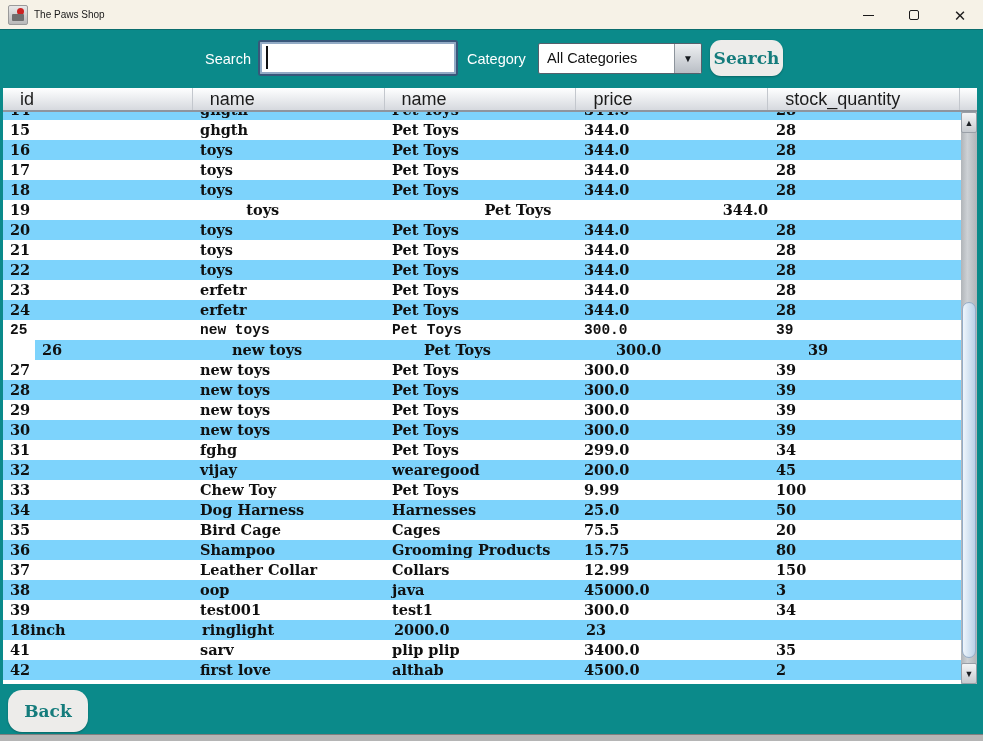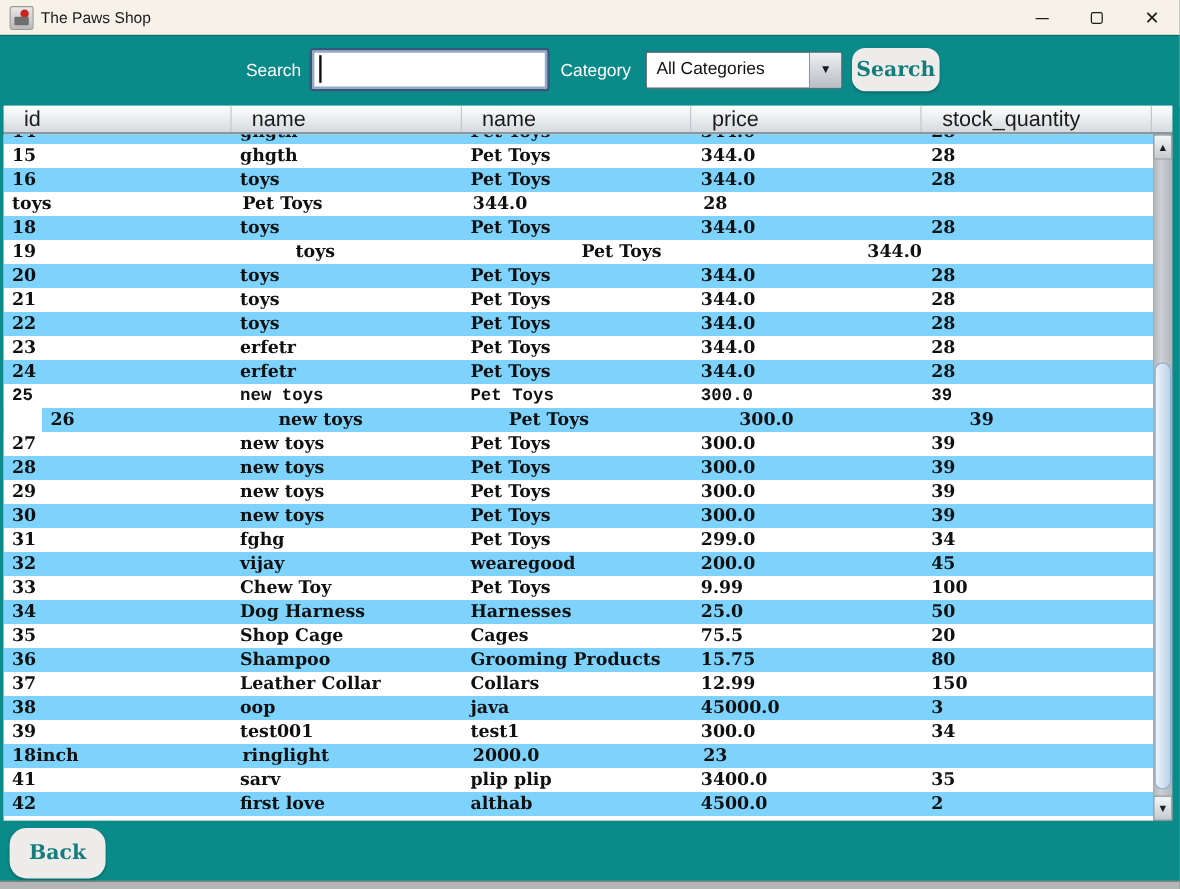--- a/index.html
+++ b/index.html
@@ -5,21 +5,21 @@
   * { margin:0; padding:0; box-sizing:border-box; }
   html,body { width:983px; height:741px; overflow:hidden; }
   body { font-family:"Liberation Sans", sans-serif; background:#8a8a8a; }
   .window { position:absolute; top:0; left:0; width:983px; height:741px; background:#0b8a8a; }
 
   
   .titlebar { position:absolute; top:0; left:0; width:983px; height:30px; background:#f6f2e7; display:flex; align-items:center; border-bottom:1px solid #0a6d6d; }
   .app-icon { position:absolute; left:8px; top:5px; width:20px; height:20px; background:linear-gradient(180deg,#e8e8e8,#b9b9b9); border:1px solid #9a9a9a; border-radius:2px; }
   .app-icon .red-dot { position:absolute; left:8px; top:2px; width:7px; height:7px; background:#cc2222; border-radius:50%; }
   .app-icon .cam-body { position:absolute; left:3px; top:8px; width:12px; height:7px; background:#6f6f6f; border-radius:1px; }
-  .win-title { position:absolute; left:34px; top:0; height:30px; line-height:30px; font-size:13px; color:#1a1a1a; }
+  .win-title { position:absolute; left:34px; top:0; height:30px; line-height:30px; font-size:10px; color:#1a1a1a; }
   .win-controls { position:absolute; right:0; top:0; height:30px; display:flex; }
   .win-btn { width:46px; height:30px; display:flex; align-items:center; justify-content:center; color:#1a1a1a; }
   .glyph-min { width:11px; height:0; border-top:1.6px solid #1a1a1a; display:block; }
   .glyph-max { width:10px; height:10px; border:1.4px solid #1a1a1a; border-radius:2px; display:block; }
   .glyph-close { font-size:15px; line-height:1; }
 
   
   .toolbar { position:absolute; top:30px; left:0; width:818px; height:58px; background:#0b8a8a; }
   .tb-label { position:absolute; color:#ffffff; font-size:14.5px; top:21px; }
   .lbl-search { left:205px; }
@@ -120,20 +120,21 @@
           <div class="tcell c4">28</div>
         </div>
         <div class="trow even" style="top: 28px;">
           <div class="tcell c0">16</div>
           <div class="tcell c1">toys</div>
           <div class="tcell c2">Pet Toys</div>
           <div class="tcell c3">344.0</div>
           <div class="tcell c4">28</div>
         </div>
         <div class="trow odd" style="top: 48px;">
+          <div class="tcell c0">17</div>
           <div class="tcell c1">toys</div>
           <div class="tcell c2">Pet Toys</div>
           <div class="tcell c3">344.0</div>
           <div class="tcell c4">28</div>
         </div>
         <div class="trow even" style="top: 68px;">
           <div class="tcell c0">18</div>
           <div class="tcell c1">toys</div>
           <div class="tcell c2">Pet Toys</div>
           <div class="tcell c3">344.0</div>
@@ -246,21 +247,21 @@
         </div>
         <div class="trow even" style="top: 388px;">
           <div class="tcell c0">34</div>
           <div class="tcell c1">Dog Harness</div>
           <div class="tcell c2">Harnesses</div>
           <div class="tcell c3">25.0</div>
           <div class="tcell c4">50</div>
         </div>
         <div class="trow odd" style="top: 408px;">
           <div class="tcell c0">35</div>
-          <div class="tcell c1">Shop Cage</div>
+          <div class="tcell c1">Bird Cage</div>
           <div class="tcell c2">Cages</div>
           <div class="tcell c3">75.5</div>
           <div class="tcell c4">20</div>
         </div>
         <div class="trow even" style="top: 428px;">
           <div class="tcell c0">36</div>
           <div class="tcell c1">Shampoo</div>
           <div class="tcell c2">Grooming Products</div>
           <div class="tcell c3">15.75</div>
           <div class="tcell c4">80</div>

